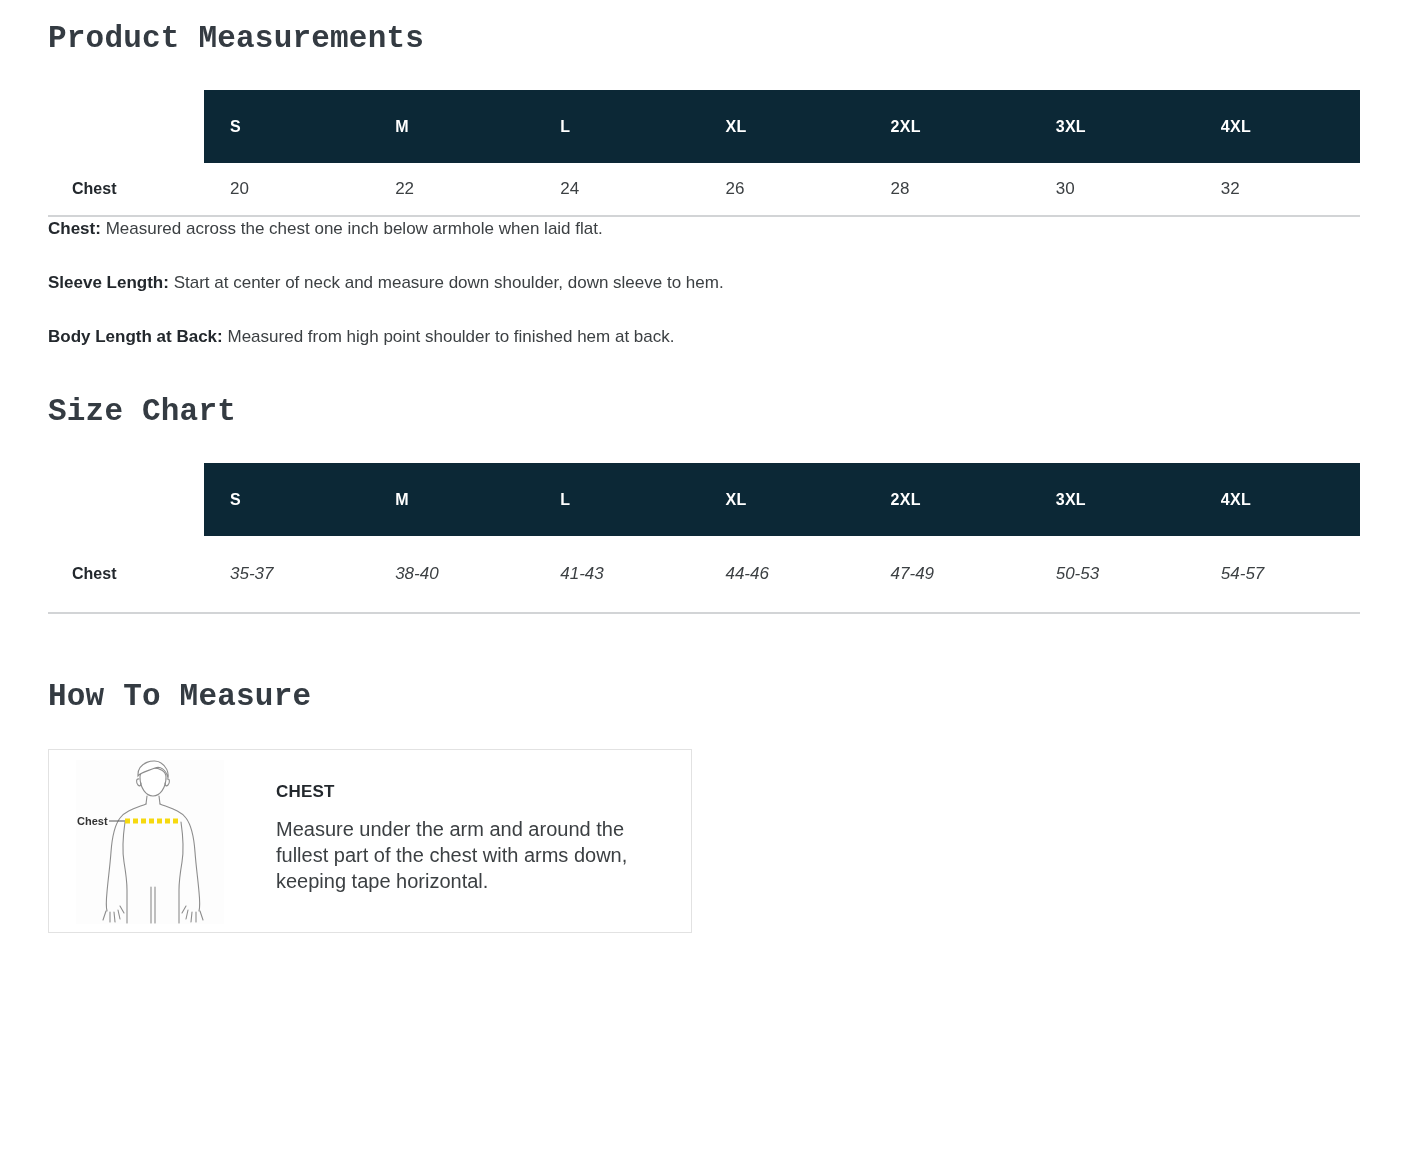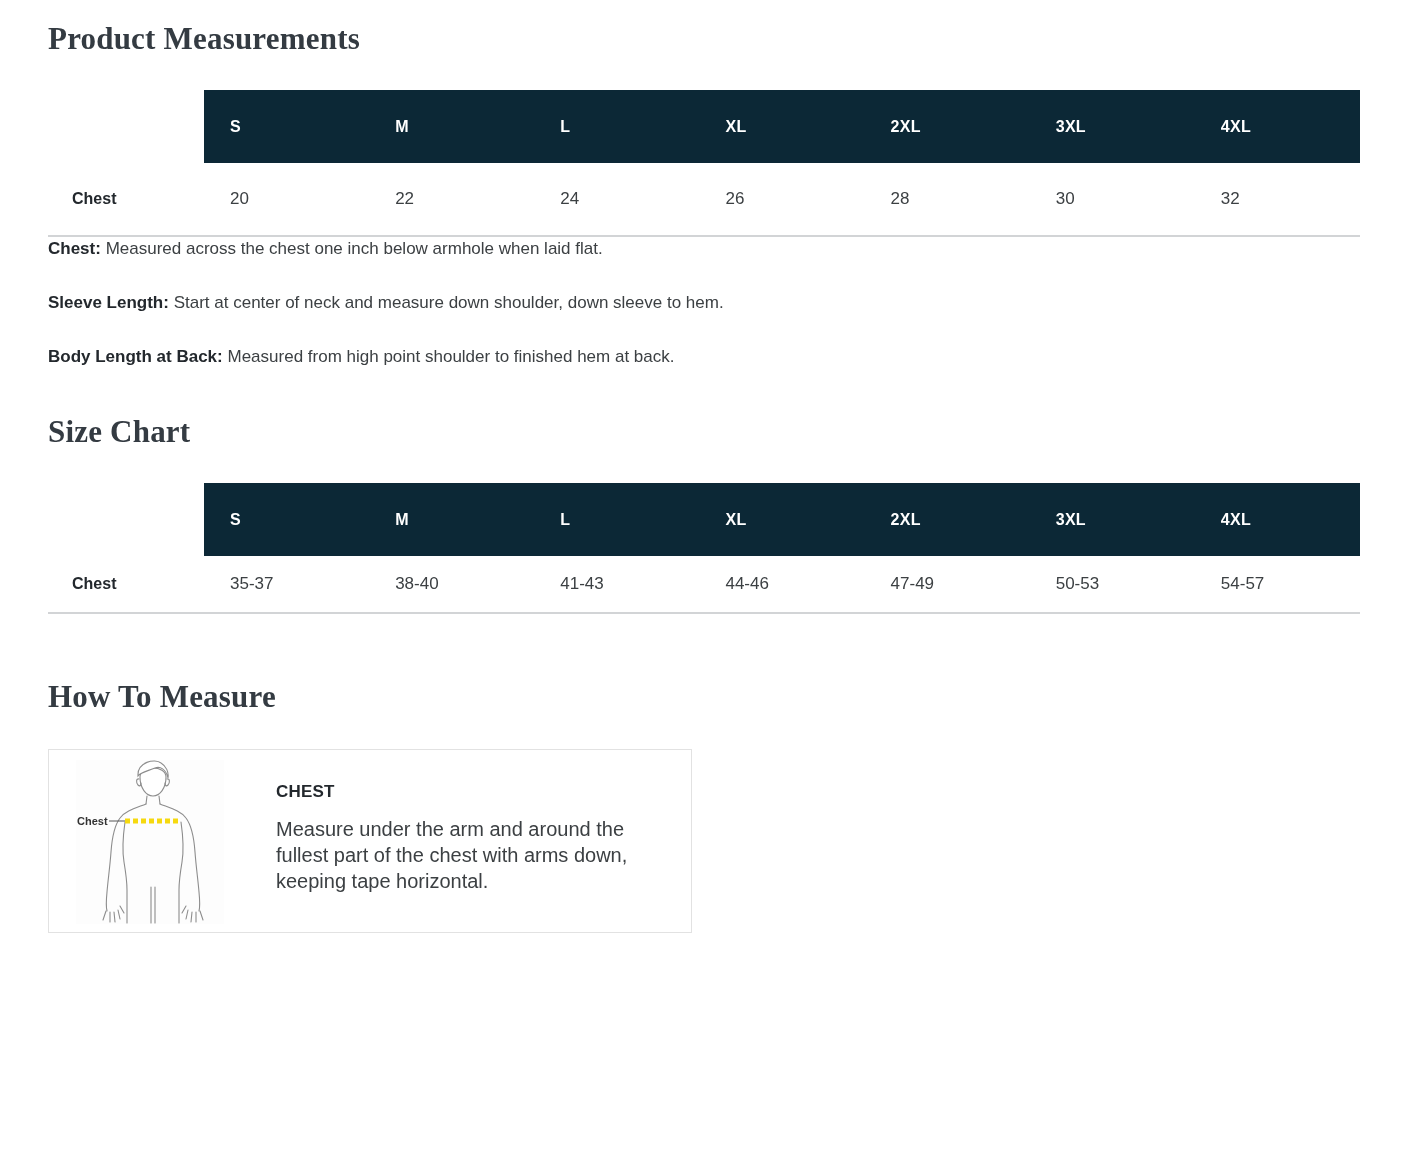--- a/index.html
+++ b/index.html
@@ -5,21 +5,21 @@
   * { margin:0; padding:0; box-sizing:border-box; }
   html,body { background:#ffffff; }
   body {
     width:1424px; height:1168px; overflow:hidden;
     font-family:"Liberation Sans","DejaVu Sans",sans-serif;
     color:#3c4043;
   }
   .page { padding:20px 64px 0 48px; }
 
   h1.serif, h2.serif {
-    font-family:Liberation Serif, serif;
+    font-family:Liberation Mono, monospace;
     font-size:31px; font-weight:700; color:#343b42; letter-spacing:.2px;
     line-height:1.2;
   }
 
   table.sizes {
     border-collapse:collapse; table-layout:fixed;
     width:1312px; margin-top:33px;
   }
   table.sizes thead th {
     background:#0c2836; color:#ffffff;
@@ -28,23 +28,23 @@
   }
   table.sizes thead th.corner { background:#ffffff; width:156px; padding:0; }
   table.sizes tbody tr { border-bottom:2px solid #d2d4d6; }
   table.sizes tbody tr:nth-child(even) { background:#fafafa; }
   table.sizes tbody th {
     text-align:left; font-size:16px; font-weight:700; color:#23282d;
     padding:10px 44px 10px 24px; line-height:1.4; vertical-align:middle;
   }
   table.sizes tbody td {
     font-size:17px; color:#3c4043; padding:10px 0 10px 26px;
-    height:73px; vertical-align:middle;
+    height:53px; vertical-align:middle;
   }
-  table.sizes.compact tbody td { height:57px; }
+  table.sizes.compact tbody td { height:77px;font-style:italic; }
 
   .notes { }
   .notes p { font-size:17px; line-height:24px; margin:0 0 30px 0; color:#3c4043; }
   .notes b { color:#23282d; font-weight:700; }
 
   h2.size-chart { margin-top:44px; }
   h2.how-to { margin-top:64px; }
 
   .measure-box {
     margin-top:33px; width:644px; height:184px;

